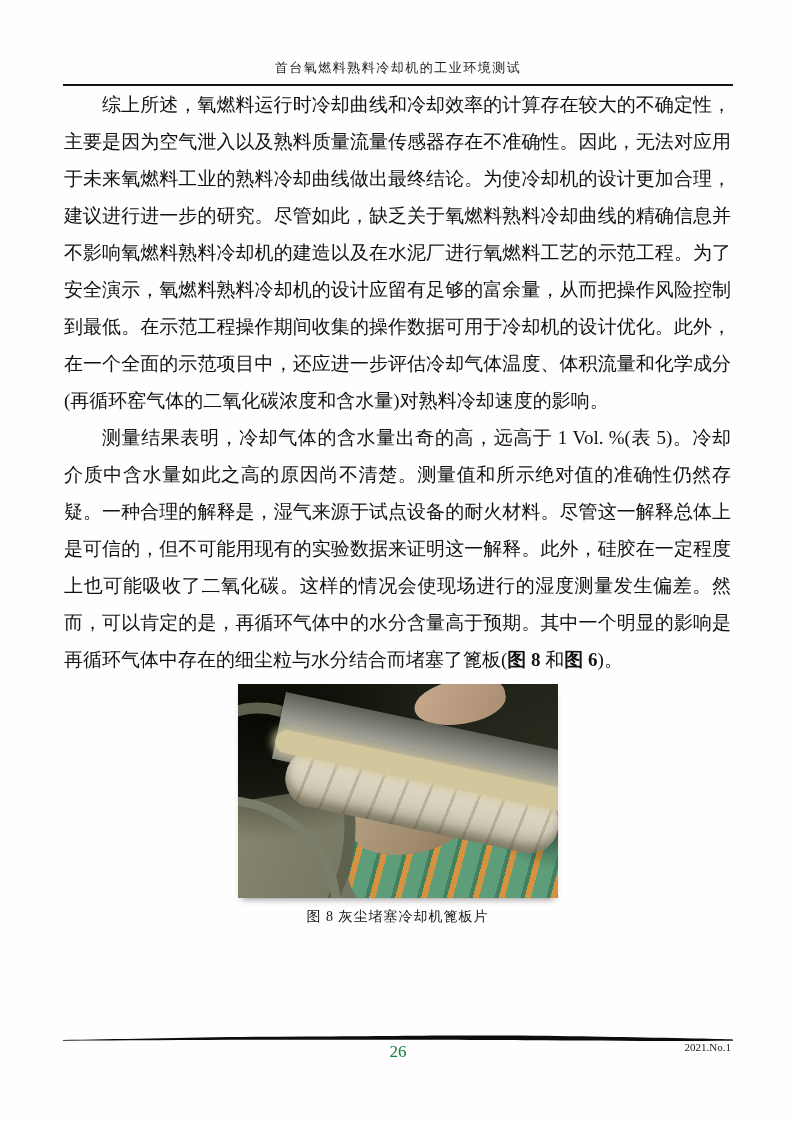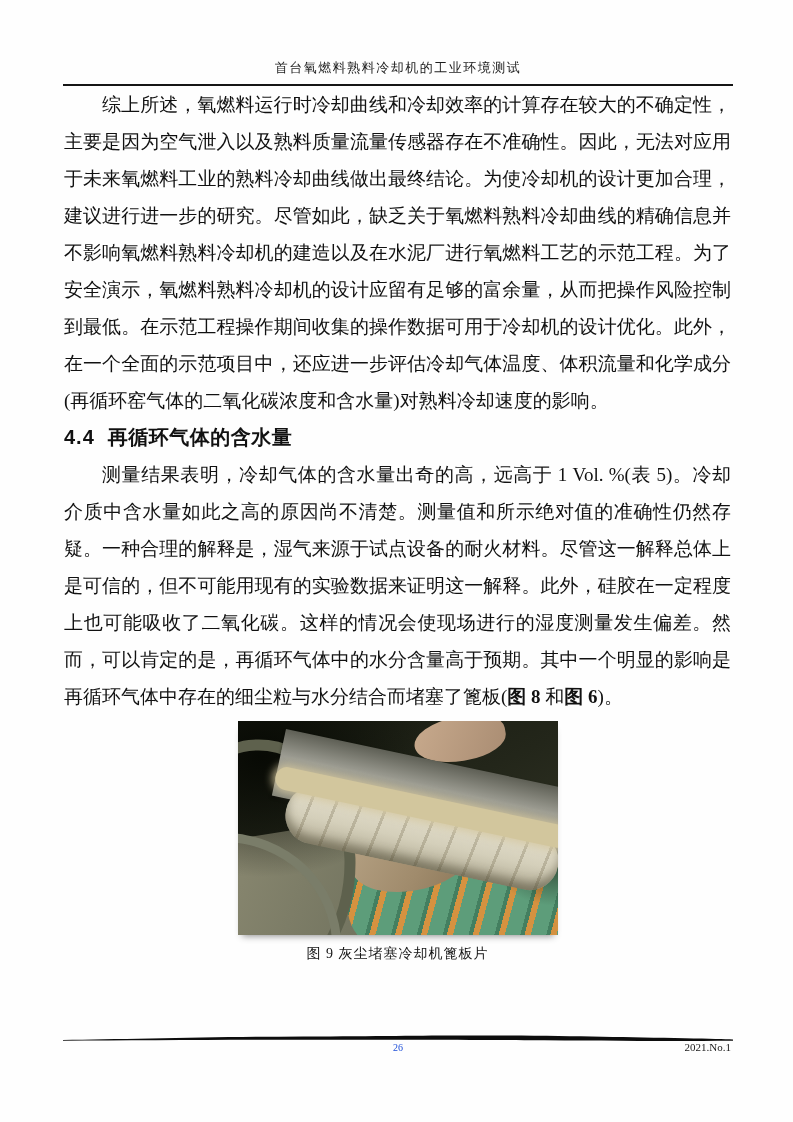--- a/index.html
+++ b/index.html
@@ -140,65 +140,62 @@
     line-height: 20px;
     letter-spacing: 1px;
     color: #151515;
   }
 
   
   .footer-rule { position: absolute; top: 1034px; left: 63px; width: 670px; height: 9px; }
   .footer-rule svg { display: block; width: 100%; height: 100%; }
   .footer-pageno {
     position: absolute; top: 1042px; left: 64px; width: 668px;
-    text-align: center; font-size: 10px; color: #1d4ed8;
+    text-align: center; font-size: 17px; color: #15803d;
     font-family: "Liberation Serif", "DejaVu Serif", serif;
   }
   .footer-issue {
     position: absolute; top: 1041px; right: 62px;
     font-size: 11px; color: #1a1a1a;
     font-family: "Liberation Serif", "DejaVu Serif", serif;
   }
 </style>
 </head>
 <body>
 
 <div class="page">
 
   <div class="header-title">首台氧燃料熟料冷却机的工业环境测试</div>
   <div class="header-rule"></div>
 
   <div class="content">
 
     <p class="indent">综上所述，氧燃料运行时冷却曲线和冷却效率的计算存在较大的不确定性，主要是因为空气泄入以及熟料质量流量传感器存在不准确性。因此，无法对应用于未来氧燃料工业的熟料冷却曲线做出最终结论。为使冷却机的设计更加合理，建议进行进一步的研究。尽管如此，缺乏关于氧燃料熟料冷却曲线的精确信息并不影响氧燃料熟料冷却机的建造以及在水泥厂进行氧燃料工艺的示范工程。为了安全演示，氧燃料熟料冷却机的设计应留有足够的富余量，从而把操作风险控制到最低。在示范工程操作期间收集的操作数据可用于冷却机的设计优化。此外，在一个全面的示范项目中，还应进一步评估冷却气体温度、体积流量和化学成分(再循环窑气体的二氧化碳浓度和含水量)对熟料冷却速度的影响。</p>
 
-    <p class="section-heading">
-      <span class="section-number">4.4</span><span>再循环气体的含水量</span>
-    </p>
 
     <p class="indent">
       <span>测量结果表明，冷却气体的含水量出奇的高，远高于 1 Vol. %(表 5)。冷却介质中含水量如此之高的原因尚不清楚。测量值和所示绝对值的准确性仍然存疑。一种合理的解释是，湿气来源于试点设备的耐火材料。尽管这一解释总体上是可信的，但不可能用现有的实验数据来证明这一解释。此外，硅胶在一定程度上也可能吸收了二氧化碳。这样的情况会使现场进行的湿度测量发生偏差。然而，可以肯定的是，再循环气体中的水分含量高于预期。其中一个明显的影响是再循环气体中存在的细尘粒与水分结合而堵塞了篦板(</span><span class="fig-ref">图 8</span><span> 和</span><span class="fig-ref">图 6</span><span>)。</span>
     </p>
 
     <div class="figure-photo">
       <div class="ph-bg"></div>
       <div class="ph-floor"></div>
       <div class="ph-dark-tl"></div>
       <div class="ph-fabric"></div>
       <div class="ph-dark-r"></div>
       <div class="ph-glove"></div>
       <div class="ph-rag"></div>
       <div class="ph-hose1"></div>
       <div class="ph-hose2"></div>
       <div class="ph-plate"></div>
       <div class="ph-crust"></div>
       <div class="ph-fluff"></div>
     </div>
 
-    <div class="figure-caption">图 9 灰尘堵塞冷却机篦板片</div>
+    <div class="figure-caption">图 8 灰尘堵塞冷却机篦板片</div>
   </div>
 
   <div class="footer-rule">
     <svg viewBox="0 0 668 9" preserveAspectRatio="none">
       <path d="M0,6 C60,5.2 150,2.7 240,2.4 C330,2.1 370,1.1 430,1.5
                C510,2.0 560,3.3 620,4.3 C645,4.7 660,5.3 668,5.5
                L668,6.7 C600,7.3 540,6.7 460,6.2 C380,5.7 320,5.9 240,5.8
                C160,5.7 70,6.5 0,6.8 Z" fill="#0d0d0d"></path>
     </svg>
   </div>

